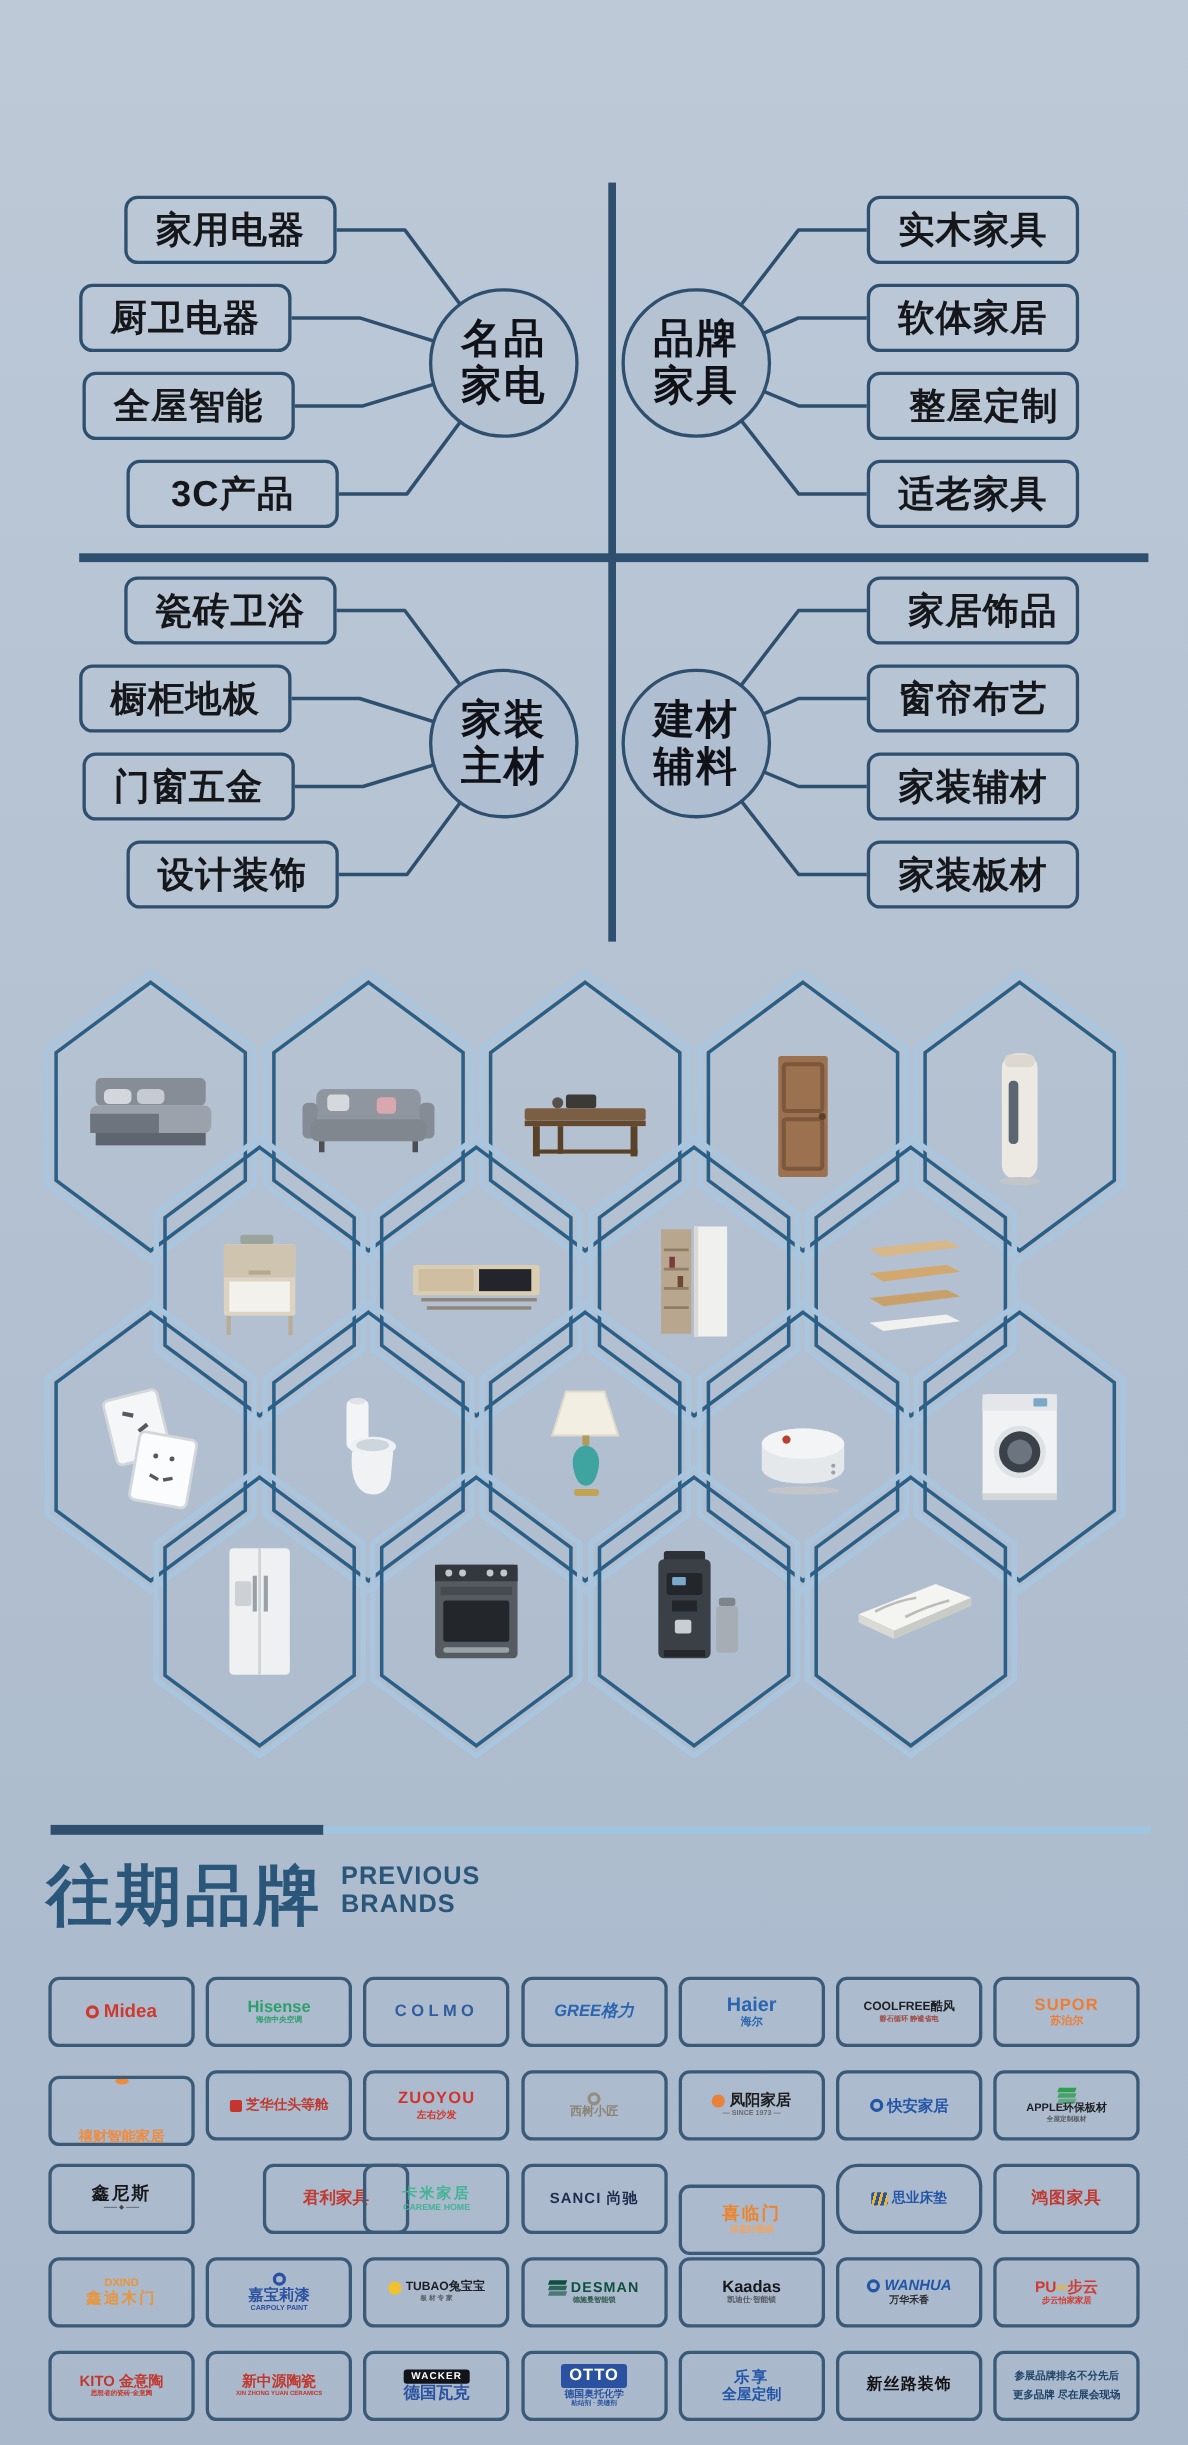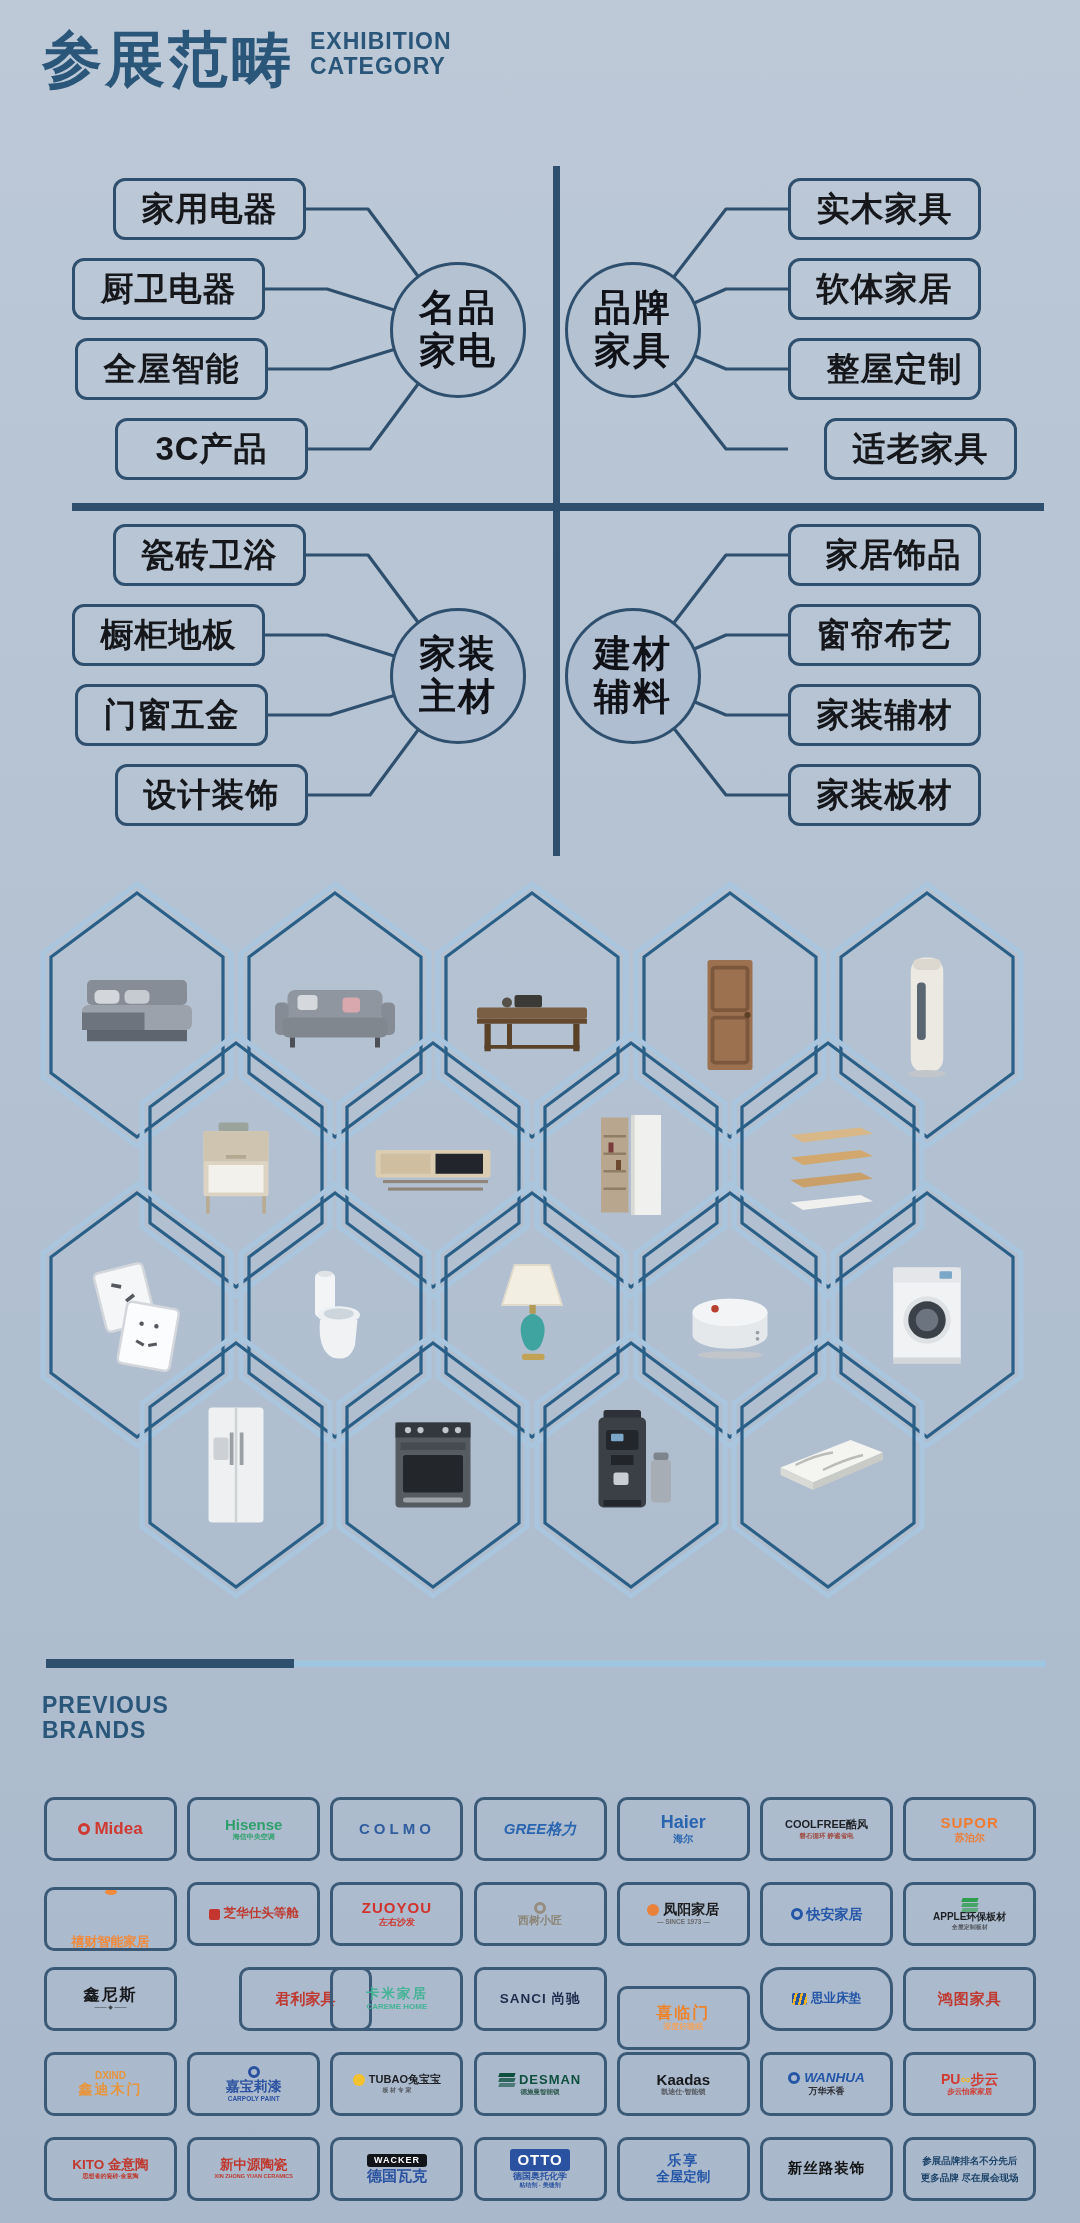--- a/index.html
+++ b/index.html
@@ -74,41 +74,34 @@
       <polyline points="788,555 726,555 633,676" fill="none" stroke="#2e4f6e" stroke-width="3.2" stroke-linejoin="round"></polyline>
       <polyline points="788,635 726,635 633,676" fill="none" stroke="#2e4f6e" stroke-width="3.2" stroke-linejoin="round"></polyline>
       <polyline points="788,715 726,715 633,676" fill="none" stroke="#2e4f6e" stroke-width="3.2" stroke-linejoin="round"></polyline>
       <polyline points="788,795 726,795 633,676" fill="none" stroke="#2e4f6e" stroke-width="3.2" stroke-linejoin="round"></polyline>
       <rect x="553" y="166" width="7" height="690" fill="#2e4f6e"></rect>
       <rect x="72" y="503" width="972" height="8" fill="#2e4f6e"></rect>
       <rect x="46" y="1659" width="248" height="9" fill="#2e4f6e"></rect>
       <rect x="294" y="1660.5" width="752" height="6.5" fill="#9fc6e0"></rect>
     </svg>
 
-  <header class="hd hd1">
-    <div class="cn">参展范畴</div>
-    <div class="en">
-      <div>EXHIBITION</div>
-      <div>CATEGORY</div>
-    </div>
-  </header>
 
   <div id="diagram">
       <div class="cat-box" style="left: 113px; top: 178px;">家用电器</div>
       <div class="cat-box" style="left: 72px; top: 258px;">厨卫电器</div>
       <div class="cat-box" style="left: 75px; top: 338px;">全屋智能</div>
       <div class="cat-box" style="left: 115px; top: 418px;">3C产品</div>
       <div class="cat-circle" style="left: 390px; top: 262px; width: 136px; height: 136px; background: rgb(180, 194, 210);">
         <div>名品</div>
         <div>家电</div>
       </div>
       <div class="cat-box" style="left: 788px; top: 178px;">实木家具</div>
       <div class="cat-box" style="left: 788px; top: 258px;">软体家居</div>
       <div class="cat-box" style="left: 788px; top: 338px; padding-left: 20px;">整屋定制</div>
-      <div class="cat-box" style="left: 824px; top: 418px;">适老家具</div>
+      <div class="cat-box" style="left: 788px; top: 418px;">适老家具</div>
       <div class="cat-circle" style="left: 565px; top: 262px; width: 136px; height: 136px; background: rgb(180, 194, 210);">
         <div>品牌</div>
         <div>家具</div>
       </div>
       <div class="cat-box" style="left: 113px; top: 524px;">瓷砖卫浴</div>
       <div class="cat-box" style="left: 72px; top: 604px;">橱柜地板</div>
       <div class="cat-box" style="left: 75px; top: 684px;">门窗五金</div>
       <div class="cat-box" style="left: 115px; top: 764px;">设计装饰</div>
       <div class="cat-circle" style="left: 390px; top: 608px; width: 136px; height: 136px; background: rgb(175, 190, 208);">
         <div>家装</div>
@@ -380,20 +373,21 @@
         <div class="icon"><svg viewBox="0 0 120 120">
             <polygon points="22,62 78,40 104,50 48,74" fill="#f4f4f1"></polygon>
             <polygon points="22,62 48,74 48,80 22,68" fill="#d9dad6"></polygon>
             <polygon points="48,74 104,50 104,56 48,80" fill="#c9cbc7"></polygon>
             <path d="M34 60 Q50 52 64 50 M56 64 Q72 56 88 52" stroke="#b9bcb8" fill="none" stroke-width="2"></path>
           </svg></div>
       </div>
     </div>
 
   <header class="hd hd2">
+    <div class="cn">往期品牌</div>
     <div class="en">
       <div>PREVIOUS</div>
       <div>BRANDS</div>
     </div>
   </header>
 
   <div id="brandgrid">
       <div class="brand-cell" style="left: 44px; top: 1797px;">
         <div class="bc-row">
           <span class="mk-ring" style="color: rgb(207, 58, 48);"></span>

